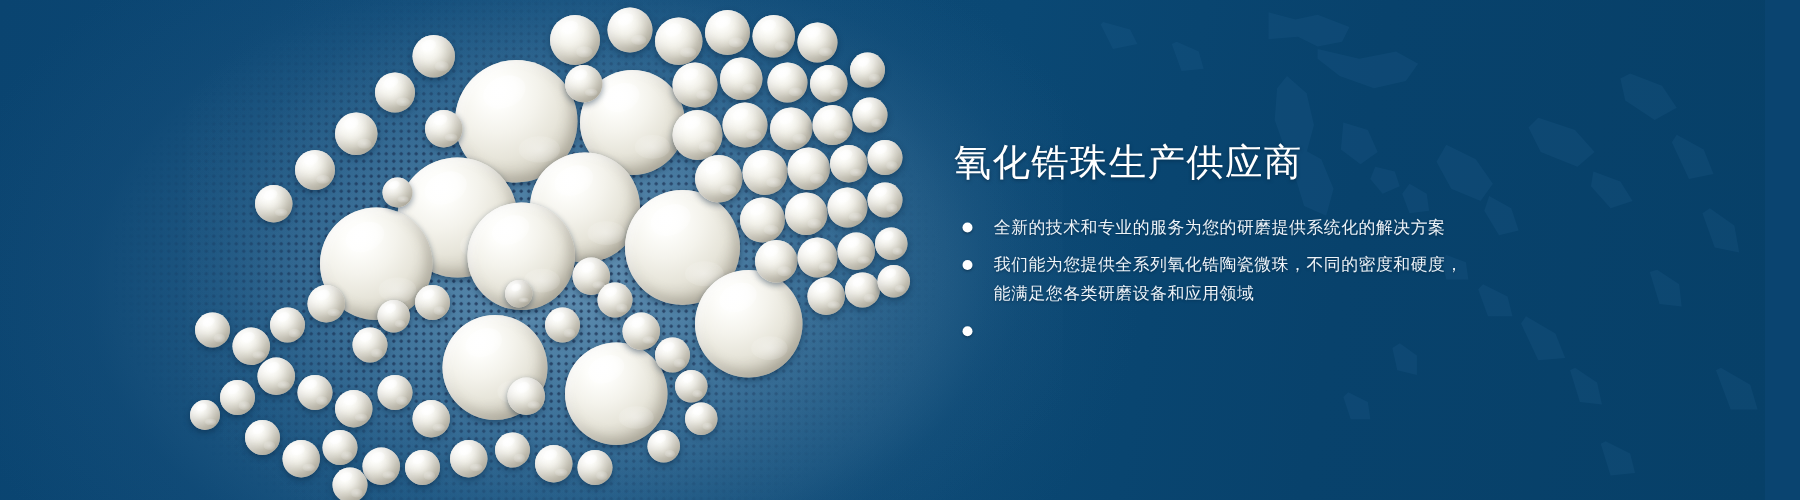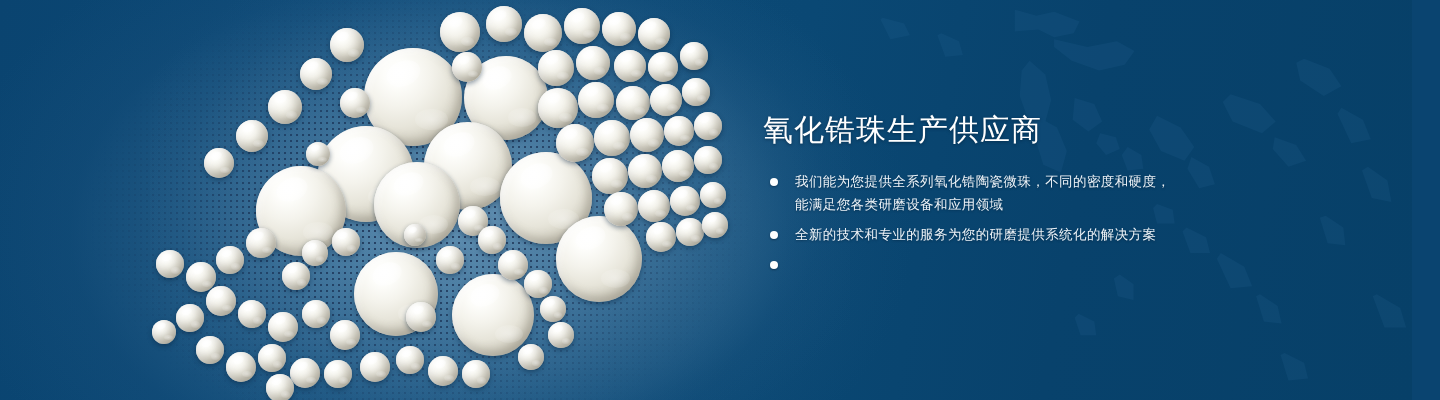--- a/index.html
+++ b/index.html
@@ -310,26 +310,26 @@
     <div class="bead" style="left:306px; top:142px; width:24px; height:24px;"></div>
     <div class="bead" style="left:404px; top:224px; width:22px; height:22px;"></div>
   </div>
 
   <div class="content">
     <h1 class="headline">氧化锆珠生产供应商</h1>
 
     <ul class="bullets">
       <li class="bullet-item">
         <span class="bullet-dot"></span>
-        <span>我们能为您提供全系列氧化锆陶瓷微珠，不同的密度和硬度，</span>
-        <span class="bullet-line2">能满足您各类研磨设备和应用领域</span>
+        <span>全新的技术和专业的服务为您的研磨提供系统化的解决方案</span>
       </li>
       <li class="bullet-item">
         <span class="bullet-dot"></span>
-        <span>全新的技术和专业的服务为您的研磨提供系统化的解决方案</span>
+        <span>我们能为您提供全系列氧化锆陶瓷微珠，不同的密度和硬度，</span>
+        <span class="bullet-line2">能满足您各类研磨设备和应用领域</span>
       </li>
       <li class="bullet-item">
         <span class="bullet-dot"></span>
       </li>
     </ul>
   </div>
 
 </div>
 
 </body></html>

